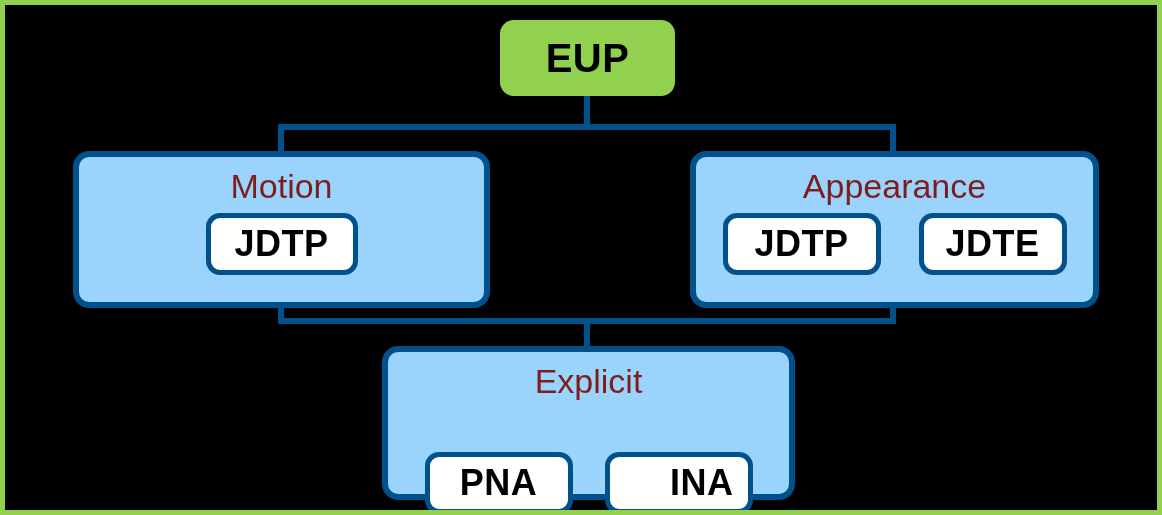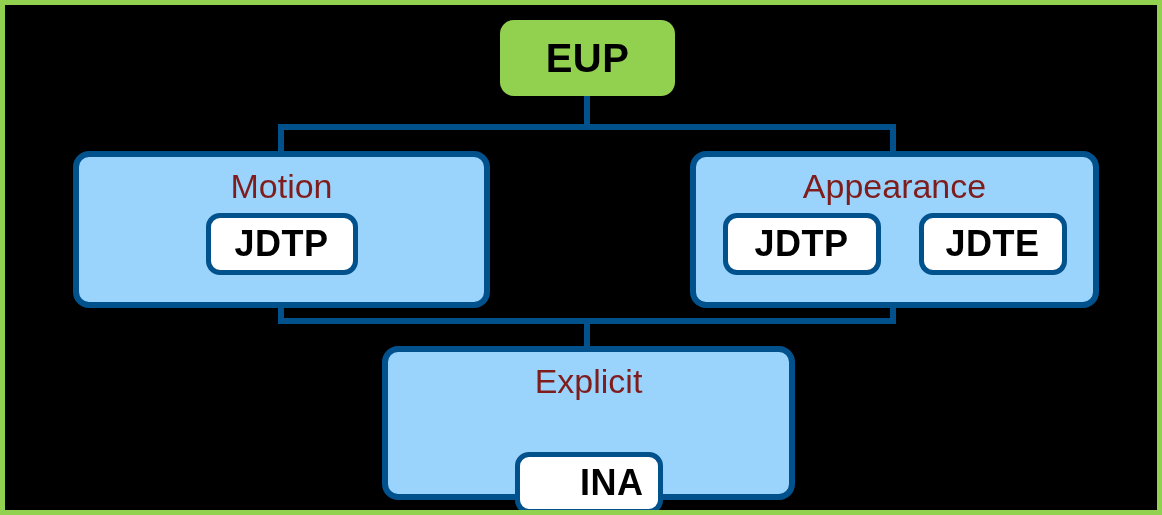--- a/index.html
+++ b/index.html
@@ -133,19 +133,22 @@
       </div>
       <div class="leaf" style="min-width:148px;text-align:center;">
         <span class="leaf-label">JDTE</span>
       </div>
     </div>
   </div>
 
   <div class="node node-group" style="left:377px; top:341px; width:413px; height:154px;gap:44px;">
     <span class="node-title">Explicit</span>
     <div class="leaf-row" style="gap:32px;">
+      <div class="leaf" style="min-width:148px;">
+        <span class="leaf-label">PNA</span>
+      </div>
       <div class="leaf" style="min-width:148px;justify-content:flex-end;">
         <span class="leaf-label">INA</span>
       </div>
     </div>
   </div>
 
 </div>
 
 </body></html>

